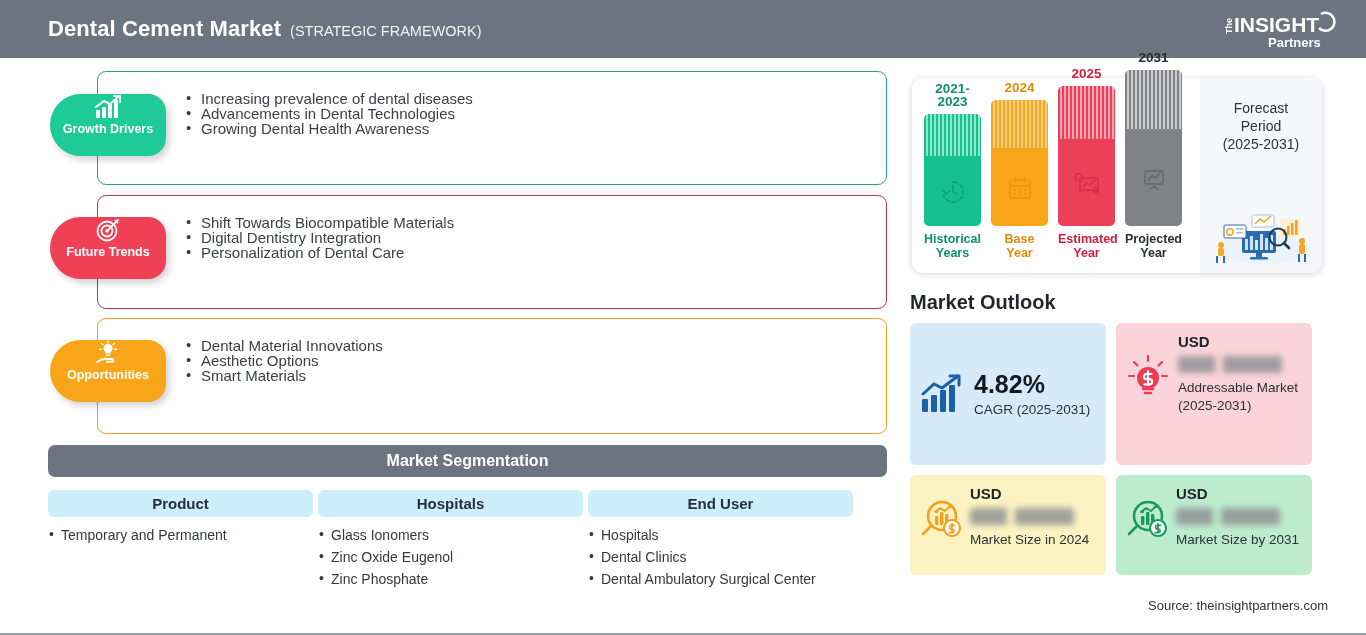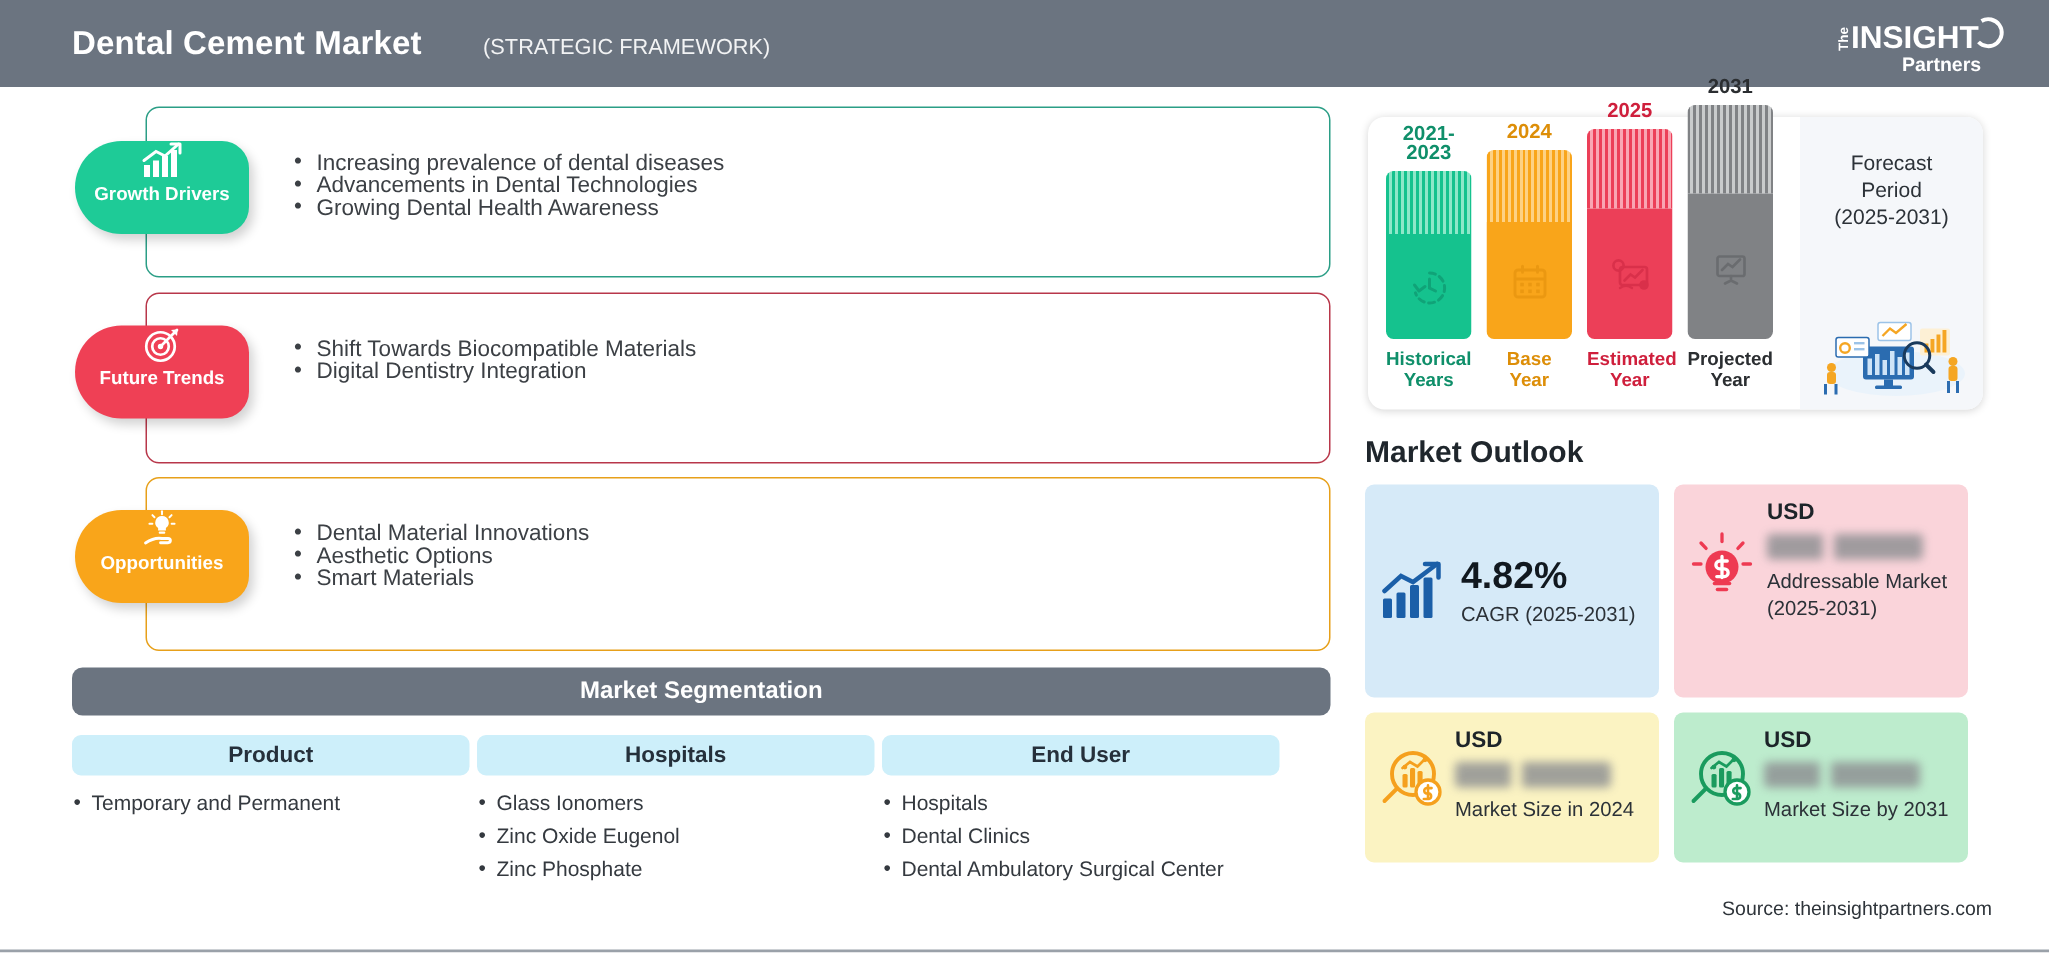--- a/index.html
+++ b/index.html
@@ -10,35 +10,35 @@
     overflow: hidden;
   }
   .page { position: relative; width: 1366px; height: 635px; background:#fff;
           border-bottom: 2px solid #9aa1a9; }
 
   
   .header {
     position: absolute; left: 0; top: 0; width: 1366px; height: 58px;
     background: #6b7480; display: flex; align-items: center;
   }
-  .header-title-wrap { display: flex; align-items: baseline; margin-left: 48px; gap: 32px; }
+  .header-title-wrap { display: flex; align-items: baseline; margin-left: 48px; }
   .header-title { color: #ffffff; font-size: 22px; font-weight: bold; letter-spacing: .1px; }
   .header-sub { color: #f2f3f4; font-size: 14.5px; font-weight: normal; margin-left: 9px; }
   .logo { position: absolute; right: 28px; top: 8px; width: 118px; height: 44px; }
 
   
   .left-col { position: absolute; left: 0; top: 58px; width: 900px; height: 577px; }
 
   .panel { position: absolute; left: 97px; width: 790px; border: 1.3px solid #2e9e80;
            border-radius: 9px; background: #fff; }
   .panel.green  { top: 13px;  height: 114px; border-color: #2b9e86; }
   .panel.red    { top: 137px; height: 114px; border-color: #b8374a; }
   .panel.orange { top: 260px; height: 116px; border-color: #e7a01a; }
 
-  .panel ul { list-style: none; margin: 10px; padding: 0; }
+  .panel ul { list-style: none; margin: 0; padding: 0; }
   .panel li { position: relative; font-size: 15px; color: #3c4045; line-height: 1; padding-left: 15px; }
   .panel li::before { content: "\2022"; position: absolute; left: 0; top: -1px; color:#3c4045; font-size: 15px; }
   .bullets { position: absolute; left: 88px; top: 19px; display: flex; flex-direction: column; gap: 13px; }
 
   .badge {
     position: absolute; left: 50px; width: 116px; height: 62px;
     border-radius: 31px 18px 18px 31px;
     display: flex; flex-direction: column; align-items: center; justify-content: flex-start;
     box-shadow: 3px 4px 7px rgba(0,0,0,.18);
     z-index: 4; padding-bottom: 6px;
@@ -153,20 +153,21 @@
         <path d="M21 2 L27 2 L27 8" stroke="#fff" stroke-width="2" fill="none" stroke-linecap="round" stroke-linejoin="round"></path>
       </svg>
       <span class="badge-label">Growth Drivers</span>
     </div>
 
     <div class="panel red">
       <div class="bullets">
         <ul>
           <li>Shift Towards Biocompatible Materials</li>
           <li>Digital Dentistry Integration</li>
+          <li>Personalization of Dental Care</li>
         </ul>
       </div>
     </div>
     <div class="badge red">
       <svg class="badge-ico" viewBox="0 0 30 26">
         <circle cx="14" cy="14" r="9.5" fill="none" stroke="#fff" stroke-width="1.8"></circle>
         <circle cx="14" cy="14" r="5.5" fill="none" stroke="#fff" stroke-width="1.8"></circle>
         <circle cx="14" cy="14" r="1.8" fill="#fff"></circle>
         <path d="M14 14 L25 3" stroke="#fff" stroke-width="1.8" stroke-linecap="round"></path>
         <path d="M21 3 L25.5 2.5 L25 7 Z" fill="#fff"></path>

